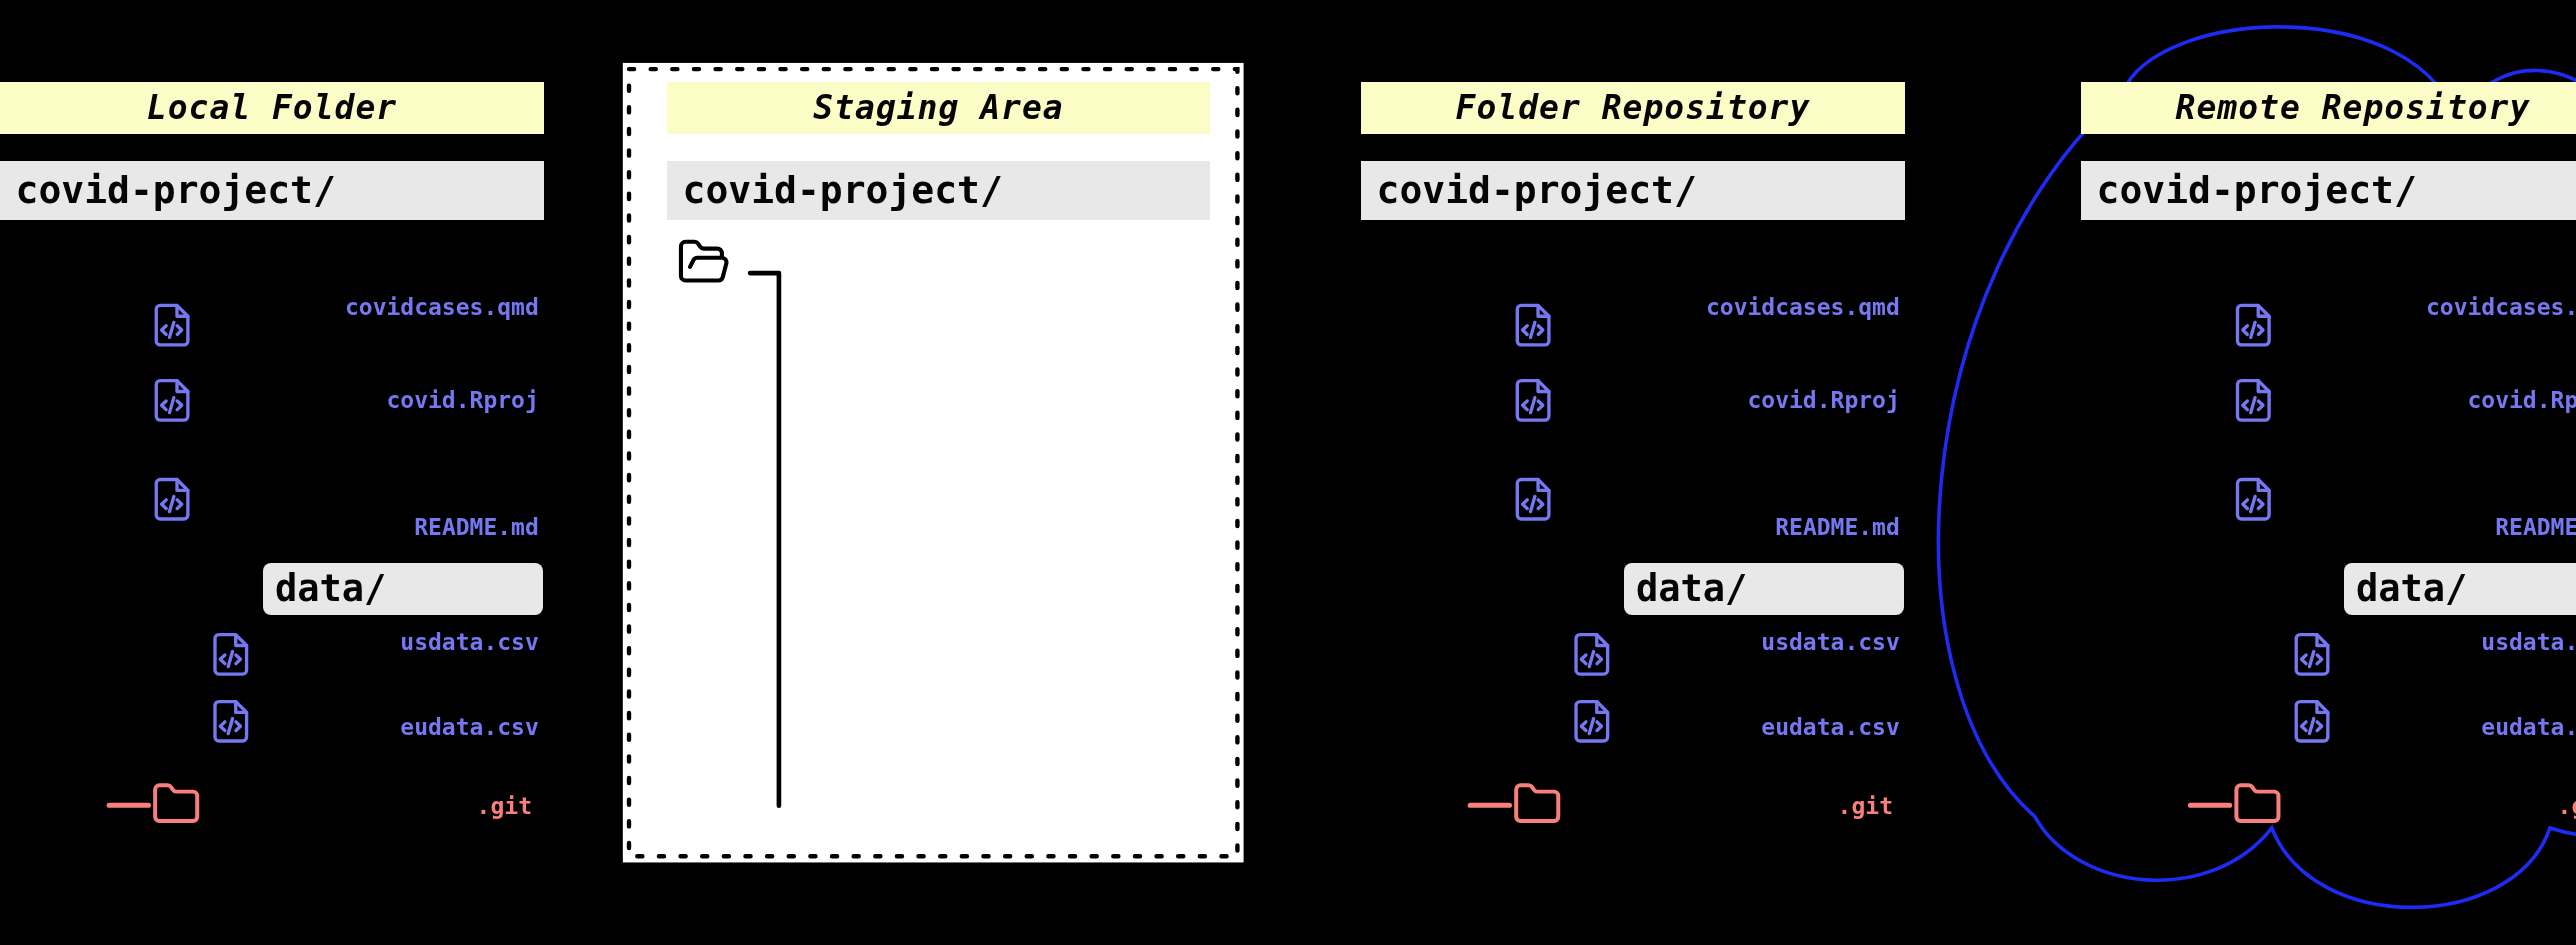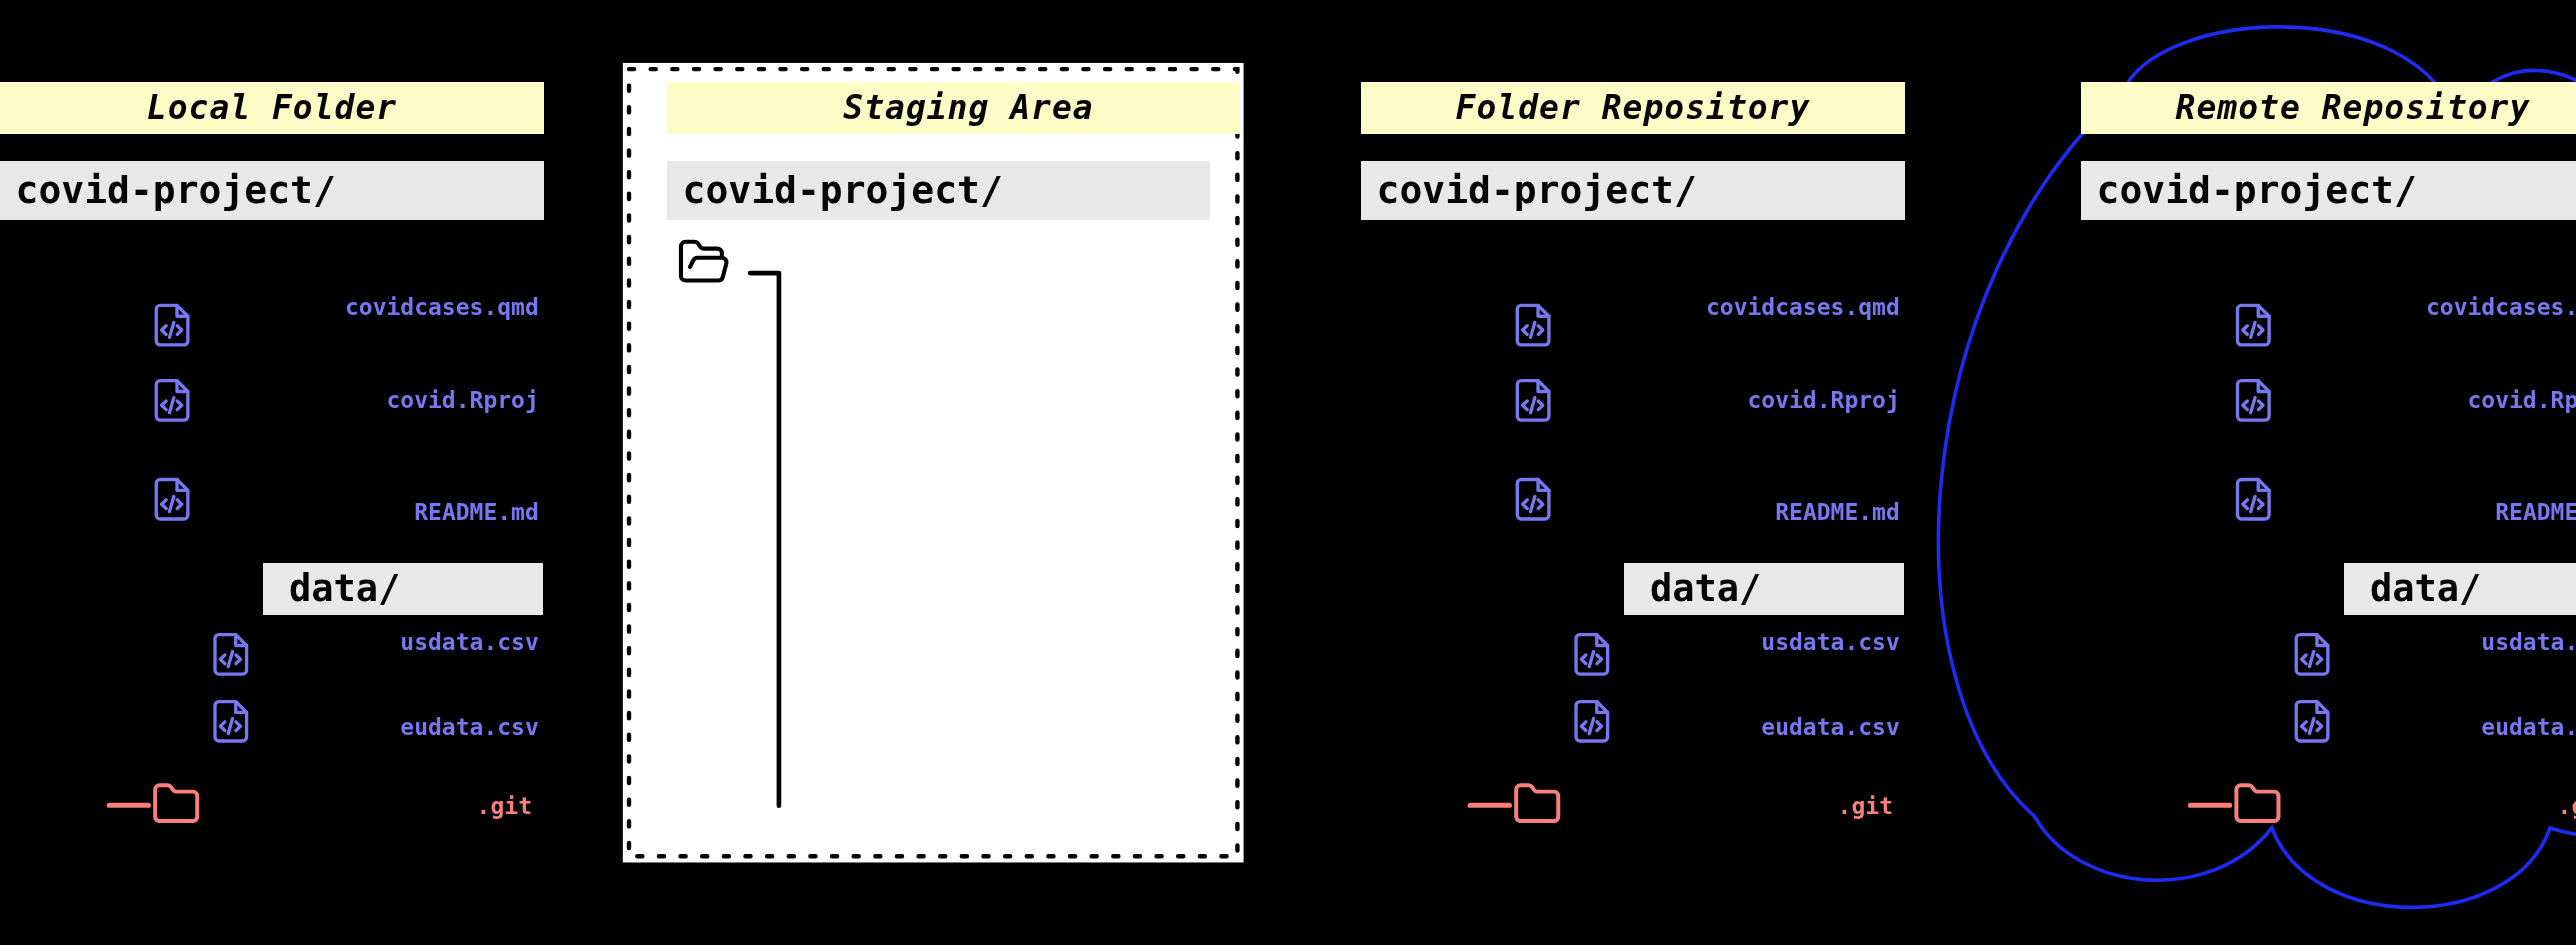--- a/index.html
+++ b/index.html
@@ -8,27 +8,27 @@
   #art{position:absolute;left:0;top:0;z-index:1;}
   .col{position:absolute;top:0;height:100%;width:544px;z-index:2;}
   .hdr{position:absolute;left:0;top:82px;width:100%;height:52px;background:#FCFCC6;
        color:#050505;font-size:33px;font-weight:bold;font-style:italic;
        text-align:center;line-height:52px;letter-spacing:1px;}
   .root{position:absolute;left:0;top:161px;width:100%;height:59px;background:#E8E8E8;
         color:#050505;font-size:38px;font-weight:bold;line-height:59px;
         padding-left:15.5px;box-sizing:border-box;}
   .databar{position:absolute;left:263px;top:563px;width:280px;height:52px;background:#E8E8E8;
         color:#050505;font-size:37px;font-weight:bold;line-height:52px;
-        padding-left:26px;box-sizing:border-box;}
+        padding-left:12px;box-sizing:border-box;border-radius:8px;}
   .flabel{position:absolute;right:5.2px;width:361px;height:29px;line-height:29px;
         text-align:right;font-size:23px;font-weight:bold;color:#7678F2;}
-  .r1{top:293px}.r2{top:386px}.r3{top:498px}.r4{top:628px}.r5{top:713px}
+  .r1{top:293px}.r2{top:386px}.r3{top:513px}.r4{top:628px}.r5{top:713px}
   .gitlabel{position:absolute;right:12px;width:361px;height:29px;line-height:29px;
         text-align:right;font-size:23px;font-weight:bold;color:#F9807A;top:792px;}
-  .stagebox{position:absolute;z-index:2;left:667px;width:543px;padding-left:30px;}
+  .stagebox{position:absolute;z-index:2;left:667px;width:543px;}
   .stagebox.hdr2{top:82px;height:52px;background:#FCFCC6;color:#050505;font-size:33px;
         font-weight:bold;font-style:italic;text-align:center;line-height:52px;letter-spacing:1px;}
   .stagebox.root2{top:161px;height:59px;background:#E8E8E8;color:#050505;font-size:38px;
         font-weight:bold;line-height:59px;padding-left:15.5px;box-sizing:border-box;}
 </style>
 </head>
 <body>
 
 <div id="stage">
 

